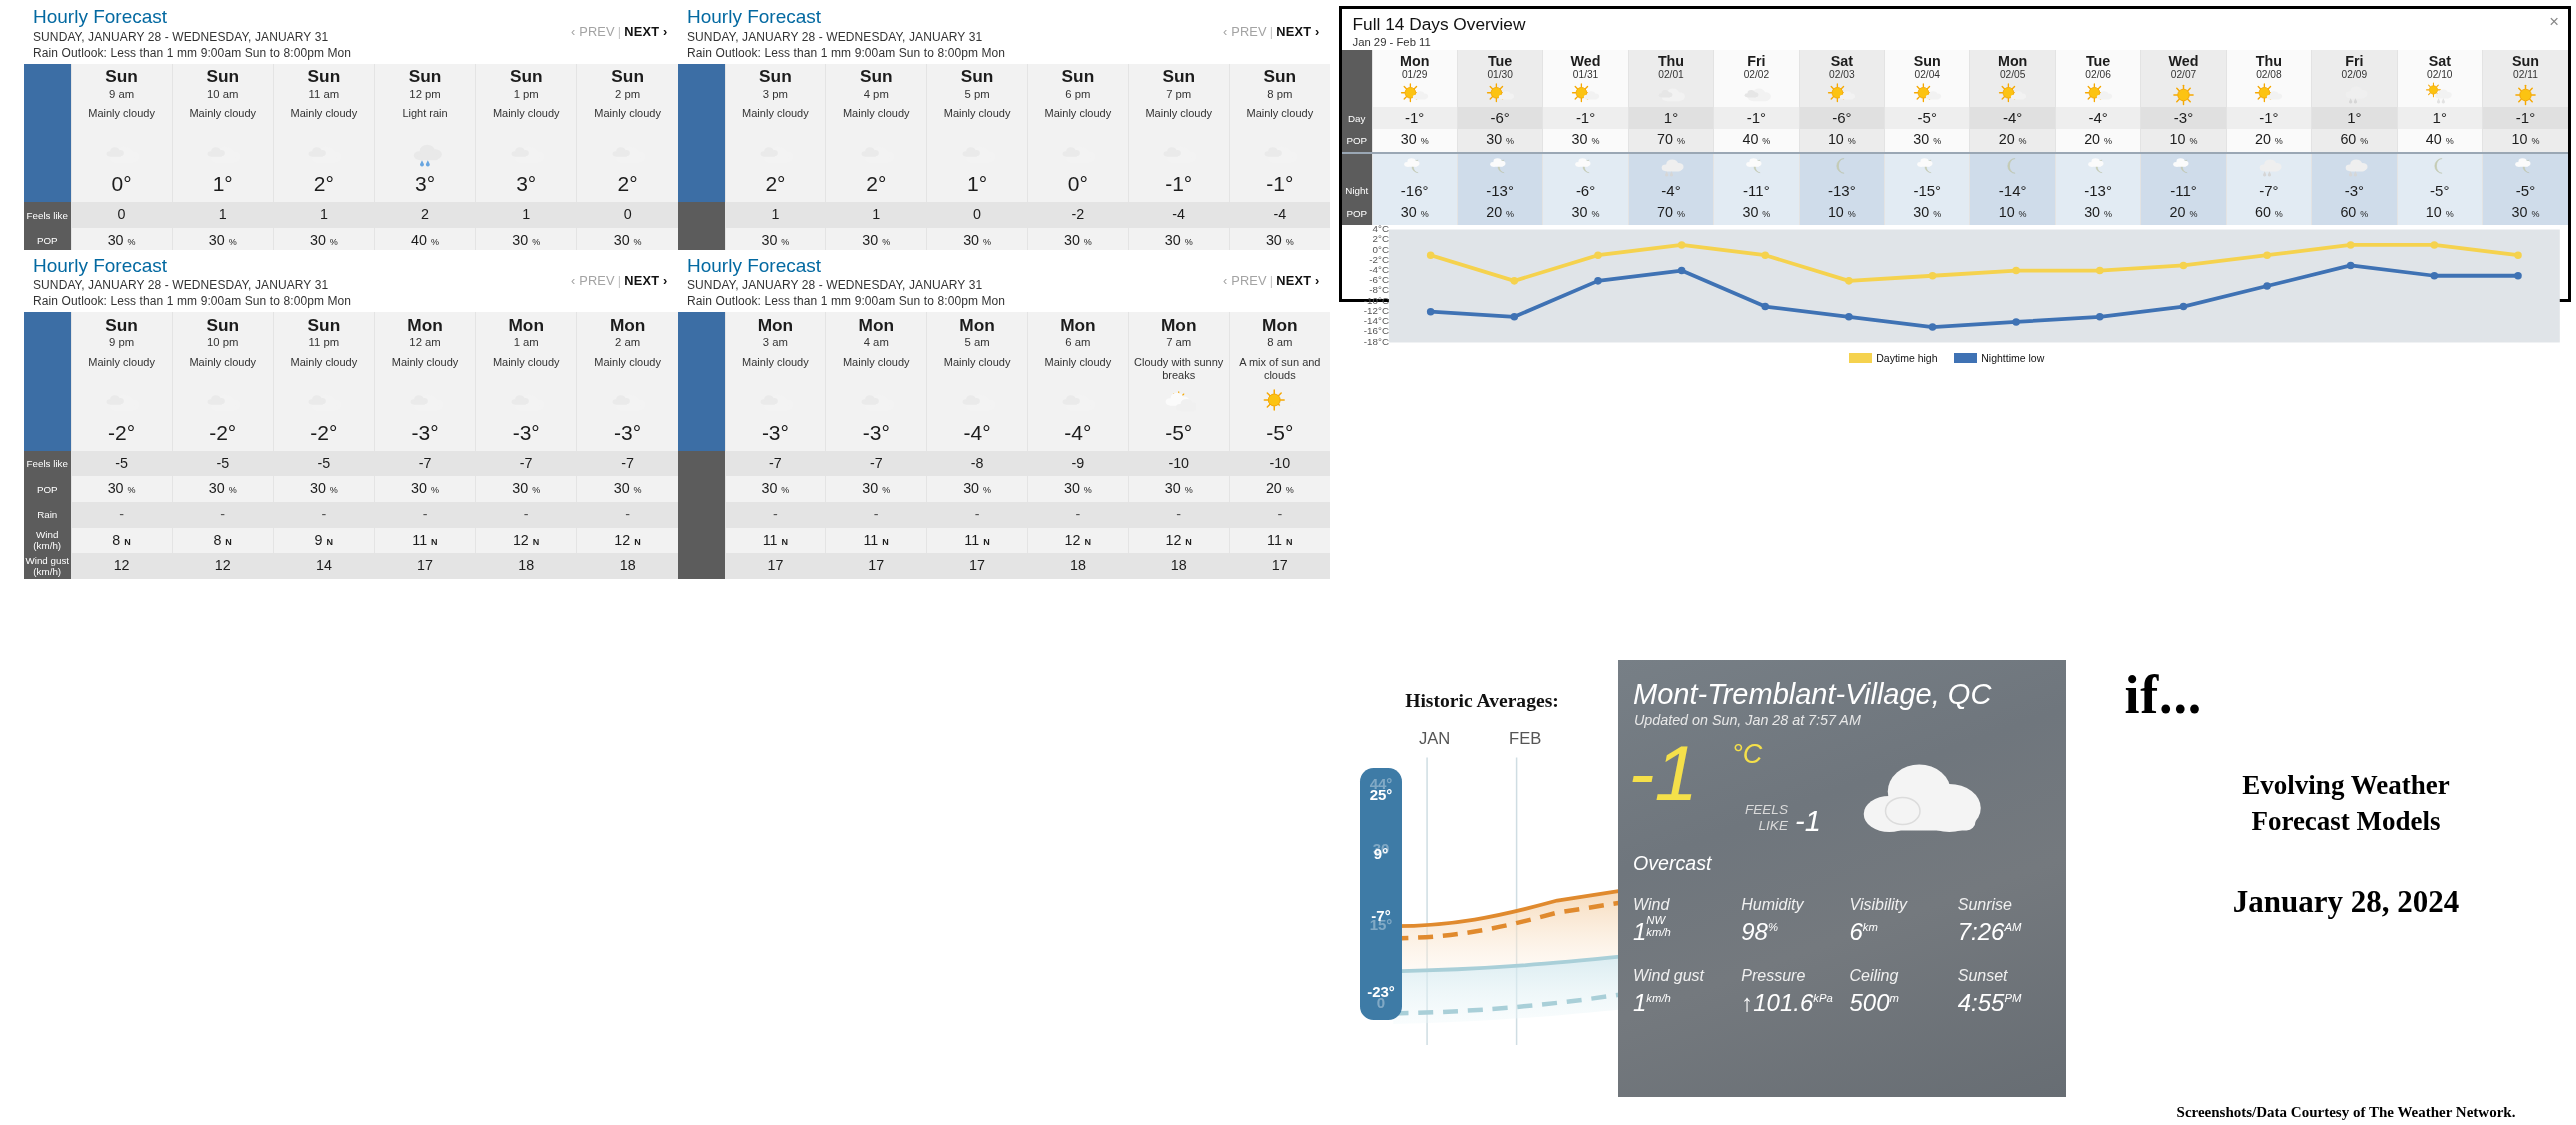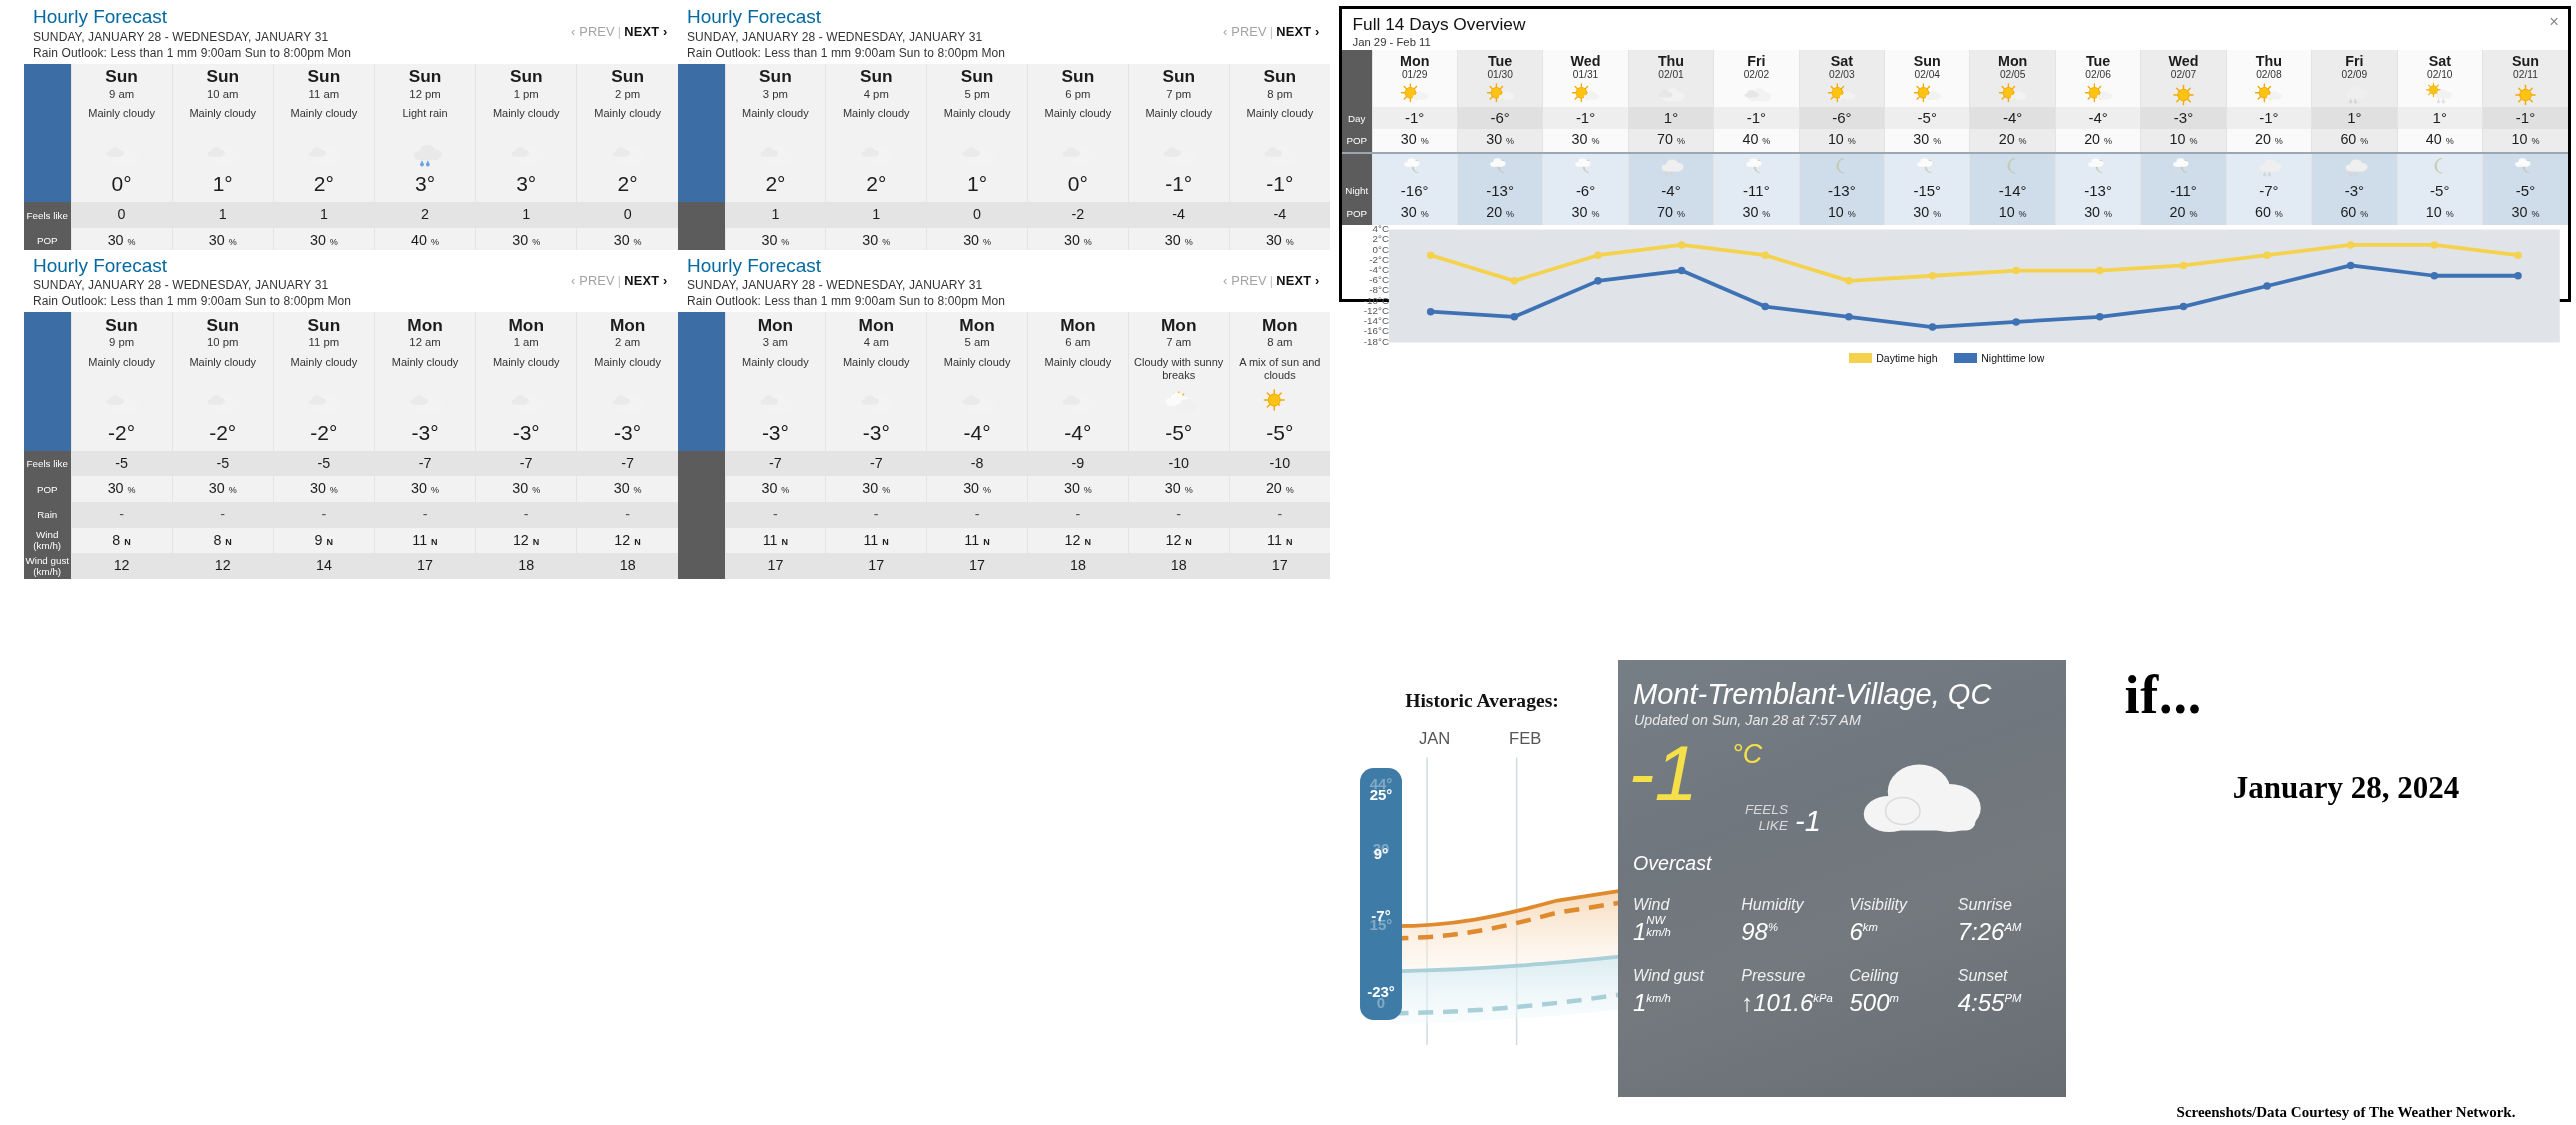--- a/index.html
+++ b/index.html
@@ -2080,16 +2080,20 @@
     </div>
       <div>
       <div class="cc-k">Sunset</div>
       <div class="cc-v">4:55<sup>PM</sup></div>
     </div>
     </div>
 </div>
 
 <div id="titleblock">
   <div class="tb-if">if...</div>
+  <div class="tb-h">
+    <span>Evolving Weather</span><br>
+    <span>Forecast Models</span>
+  </div>
   <div class="tb-date">January 28, 2024</div>
   <div class="tb-credit">Screenshots/Data Courtesy of The Weather Network.</div>
 </div>
 
 
 </body></html>

